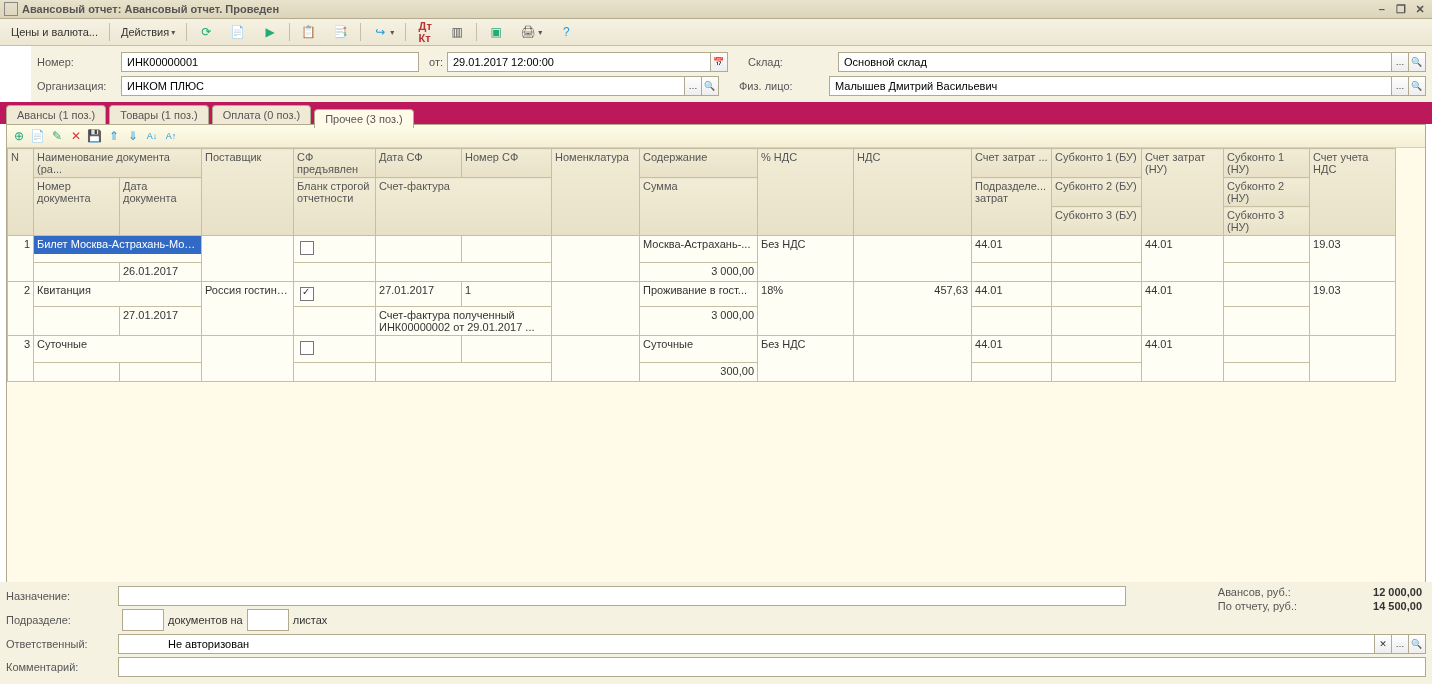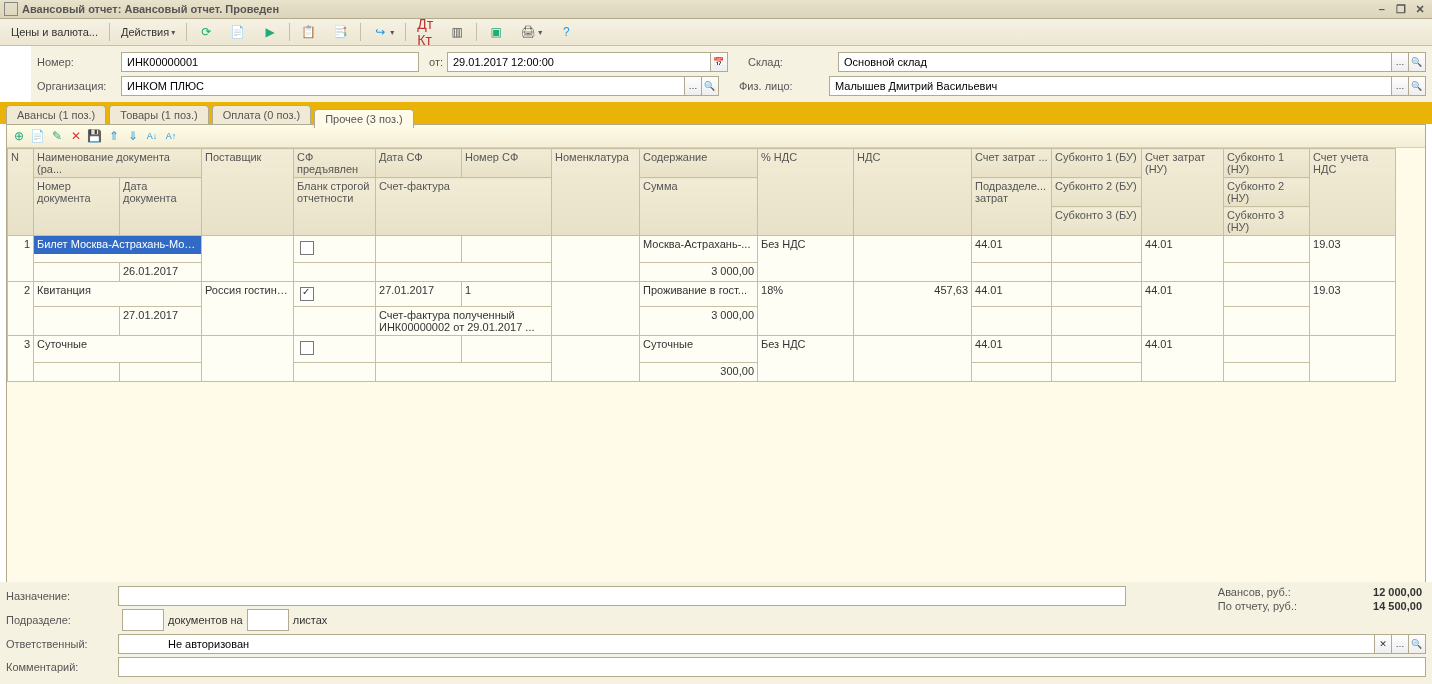--- a/index.html
+++ b/index.html
@@ -18,21 +18,21 @@
 .hdr{padding:6px 6px 2px 6px;background:#f6f2e2;margin-left:31px;}
 .hdr-row{display:flex;align-items:center;margin-bottom:4px;}
 .hdr-label{width:84px;color:#555;}
 .hdr-label-wide{width:84px;color:#555;}
 .hdr-label-r{width:90px;color:#555;margin-left:20px;}
 .inp{height:18px;border:1px solid #b2aa8e;background:#fff;padding:0 3px;display:flex;align-items:center;overflow:hidden;white-space:nowrap;}
 .inp input{border:none;outline:none;width:100%;font:inherit;background:transparent;}
 .inp.num{width:290px;}
 .fld-btn{width:16px;height:18px;border:1px solid #b2aa8e;border-left:none;background:linear-gradient(#fefefe,#eee);display:flex;align-items:center;justify-content:center;font-size:9px;cursor:pointer;}
 
-.tabs{display:flex;align-items:flex-end;padding:0 6px;background:#eab308;height:22px;}
+.tabs{display:flex;align-items:flex-end;padding:0 6px;background:#be185d;height:22px;}
 .tab{padding:3px 10px;border:1px solid #b2aa8e;border-bottom:none;border-radius:4px 4px 0 0;background:#efe9d5;margin-right:3px;cursor:pointer;font-size:11px;color:#555;}
 .tab.active{background:#fffbe8;position:relative;top:4px;}
 .tab-pane{border:1px solid #b2aa8e;margin:0 6px;background:#fffbe8;}
 
 .mini-tb{height:22px;background:linear-gradient(#fefce8,#f4eed6);border-bottom:1px solid #d8d1b7;display:flex;align-items:center;padding:0 4px;gap:3px;}
 .mini-tb .tb-ico{width:16px;height:16px;cursor:pointer;}
 table.g{border-collapse:collapse;width:100%;table-layout:fixed;}
 table.g th,table.g td{border:1px solid #c6bfa4;padding:0;font-size:11px;vertical-align:top;}
 table.g th{background:linear-gradient(#f2ecd6,#e8e1c8);color:#555;font-weight:normal;text-align:left;padding:2px 3px;height:16px;}
 table.g td{background:#fffef5;}
@@ -94,21 +94,21 @@
     </div>
   <div class="tb-btn">
       <span class="tb-ico" style="color:#e90">📑</span>
     </div>
   <div class="tb-sep"></div>
   <div class="tb-btn tb-drop">
       <span class="tb-ico" style="color:#29d">↪</span>
     </div>
   <div class="tb-sep"></div>
   <div class="tb-btn">
-      <span class="tb-ico" style="color:#b33;font-size:14px;font-weight:normal">Дт<br>Кт</span>
+      <span class="tb-ico" style="color:#b33;font-size:11px;font-weight:bold">Дт<br>Кт</span>
     </div>
   <div class="tb-btn">
       <span class="tb-ico" style="color:#555">▥</span>
     </div>
   <div class="tb-sep"></div>
   <div class="tb-btn">
       <span class="tb-ico" style="color:#2a7">▣</span>
     </div>
   <div class="tb-btn tb-drop">
       <span class="tb-ico" style="color:#555">🖨</span>

